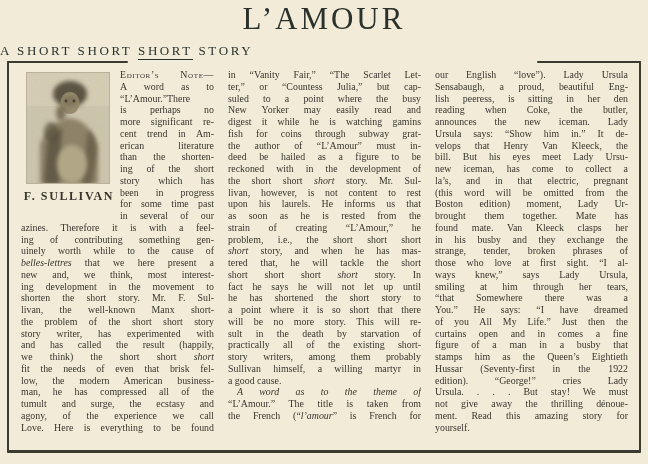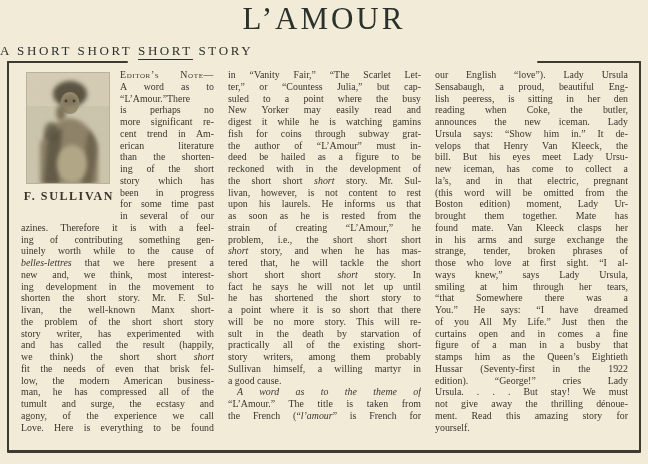--- a/index.html
+++ b/index.html
@@ -172,21 +172,21 @@
         <div class="tl">announces the new iceman. Lady</div>
         <div class="tl">Ursula says: “Show him in.” It de-</div>
         <div class="tl">velops that Henry Van Kleeck, the</div>
         <div class="tl">bill. But his eyes meet Lady Ursu-</div>
         <div class="tl">new iceman, has come to collect a</div>
         <div class="tl">la’s, and in that electric, pregnant</div>
         <div class="tl">(this word will be omitted from the</div>
         <div class="tl">Boston edition) moment, Lady Ur-</div>
         <div class="tl">brought them together. Mate has</div>
         <div class="tl">found mate. Van Kleeck clasps her</div>
-        <div class="tl">in his arms and surge exchange the</div>
+        <div class="tl">in his busby and they exchange the</div>
         <div class="tl">strange, tender, broken phrases of</div>
         <div class="tl">those who love at first sight. “I al-</div>
         <div class="tl">ways knew,” says Lady Ursula,</div>
         <div class="tl">smiling at him through her tears,</div>
         <div class="tl">“that Somewhere there was a</div>
         <div class="tl">You.” He says: “I have dreamed</div>
         <div class="tl">of you All My Life.” Just then the</div>
         <div class="tl">curtains open and in comes a fine</div>
         <div class="tl">figure of a man in a busby that</div>
         <div class="tl">stamps him as the Queen’s Eightieth</div>

